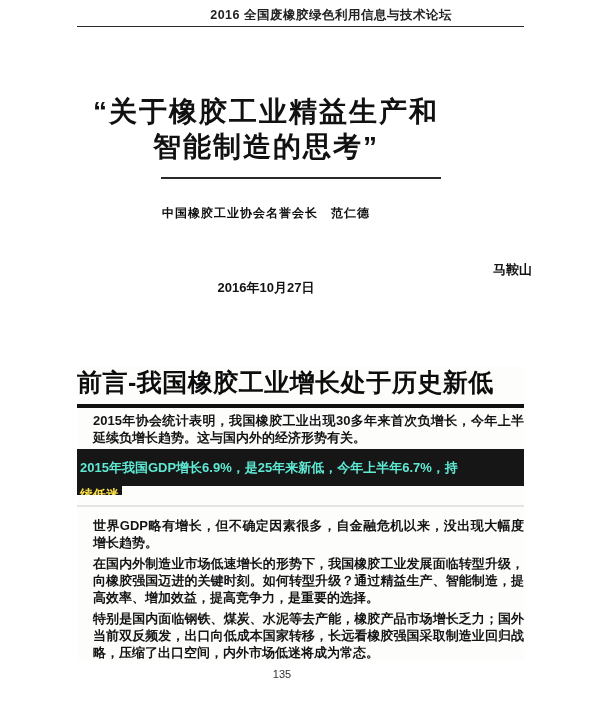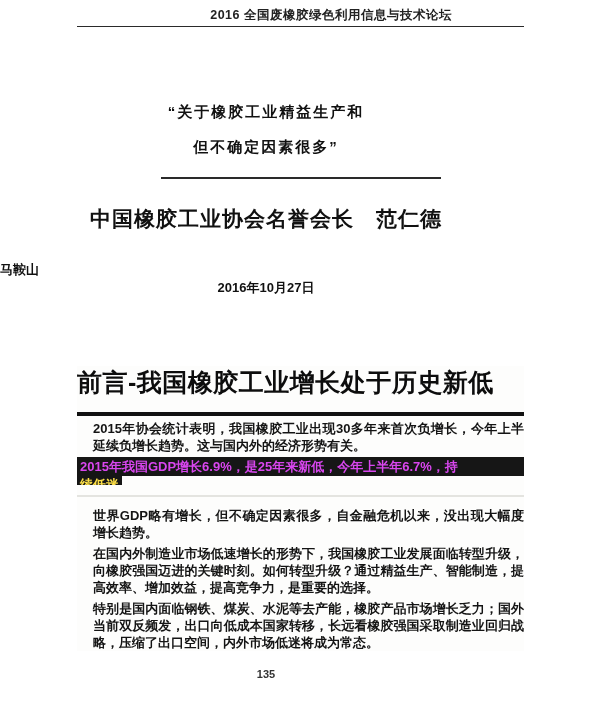--- a/index.html
+++ b/index.html
@@ -28,47 +28,47 @@
     position: absolute;
     top: 26px; left: 77px;
     width: 447px; height: 1px;
     background: #2a2a2a;
   }
   .title {
     position: absolute;
     top: 94px; left: 0;
     width: 100%;
     text-align: center;
-    font-size: 15px;
+    font-size: 28px;
     font-weight: 800;
     line-height: 35px;
     letter-spacing: 2px;
     color: #111;
   }
   .title-rule {
     position: absolute;
     top: 177px; left: 161px;
     width: 280px; height: 2px;
     background: #2a2a2a;
   }
   .author {
     position: absolute;
     top: 205px; left: 0;
     width: 100%;
     text-align: center;
-    font-size: 21px;
+    font-size: 12px;
     font-weight: 700;
     letter-spacing: 1px;
     color: #111;
   }
   .location {
     position: absolute;
     top: 261px; left: 0;
     width: 100%;
-    text-align: left;
+    text-align: right;
     font-size: 13px;
     font-weight: 800;
     color: #111;
   }
   .date {
     position: absolute;
     top: 279px; left: 0;
     width: 100%;
     text-align: center;
     font-size: 13px;
@@ -78,77 +78,77 @@
   .slide {
     position: absolute;
     top: 366px; left: 77px;
     width: 447px;
     background: #fdfdfc;
   }
   .slide-heading {
     font-size: 25px;
     font-weight: 800;
     letter-spacing: 0.5px;
-    padding-bottom: 13px;
+    padding-bottom: 5px;
     border-bottom: 4px solid #111;
     white-space: nowrap;
     color: #0d0d0d;
   }
   .body-text {
     font-size: 13px;
     font-weight: 700;
     line-height: 17px;
     color: #141414;
     text-align: justify;
   }
   .para { margin: 4px 0 0 16px; }
   .para-gap { margin-top: 10px; }
   .invert-line {
     display: block;
     background: #161616;
-    color: #d946ef;
-    padding: 1px 3px;
+    color: #5eead4;
+    padding: 10px 3px;
     margin-top: 3px;
   }
   .invert-cut {
     display: inline-block;
     background: #161616;
     color: #fde047;
     padding: 0 3px;
     height: 9px;
     overflow: hidden;
     line-height: 17px;
     vertical-align: top;
   }
   .scan-cut-rule {
     height: 2px;
     background: #e4e4e0;
     margin-top: 1px;
   }
   .page-number {
     position: absolute;
-    top: 668px; left: 0;
+    top: 668px; left: 16px;
     width: 100%;
     text-align: center;
     font-size: 11px;
-    font-weight: 700;
+    font-weight: 400;
     color: #333;
   }
 </style>
 </head>
 <body>
 
 <div class="page">
 
   <div class="header">2016 全国废橡胶绿色利用信息与技术论坛</div>
   <div class="header-rule"></div>
 
   <div class="title">
     <div>“关于橡胶工业精益生产和</div>
-    <div>但不确定因素很多”</div>
+    <div>智能制造的思考”</div>
   </div>
   <div class="title-rule"></div>
 
   <div class="author">中国橡胶工业协会名誉会长　范仁德</div>
 
   <div class="location">马鞍山</div>
 
   <div class="date">2016年10月27日</div>
 
   <div class="slide">

